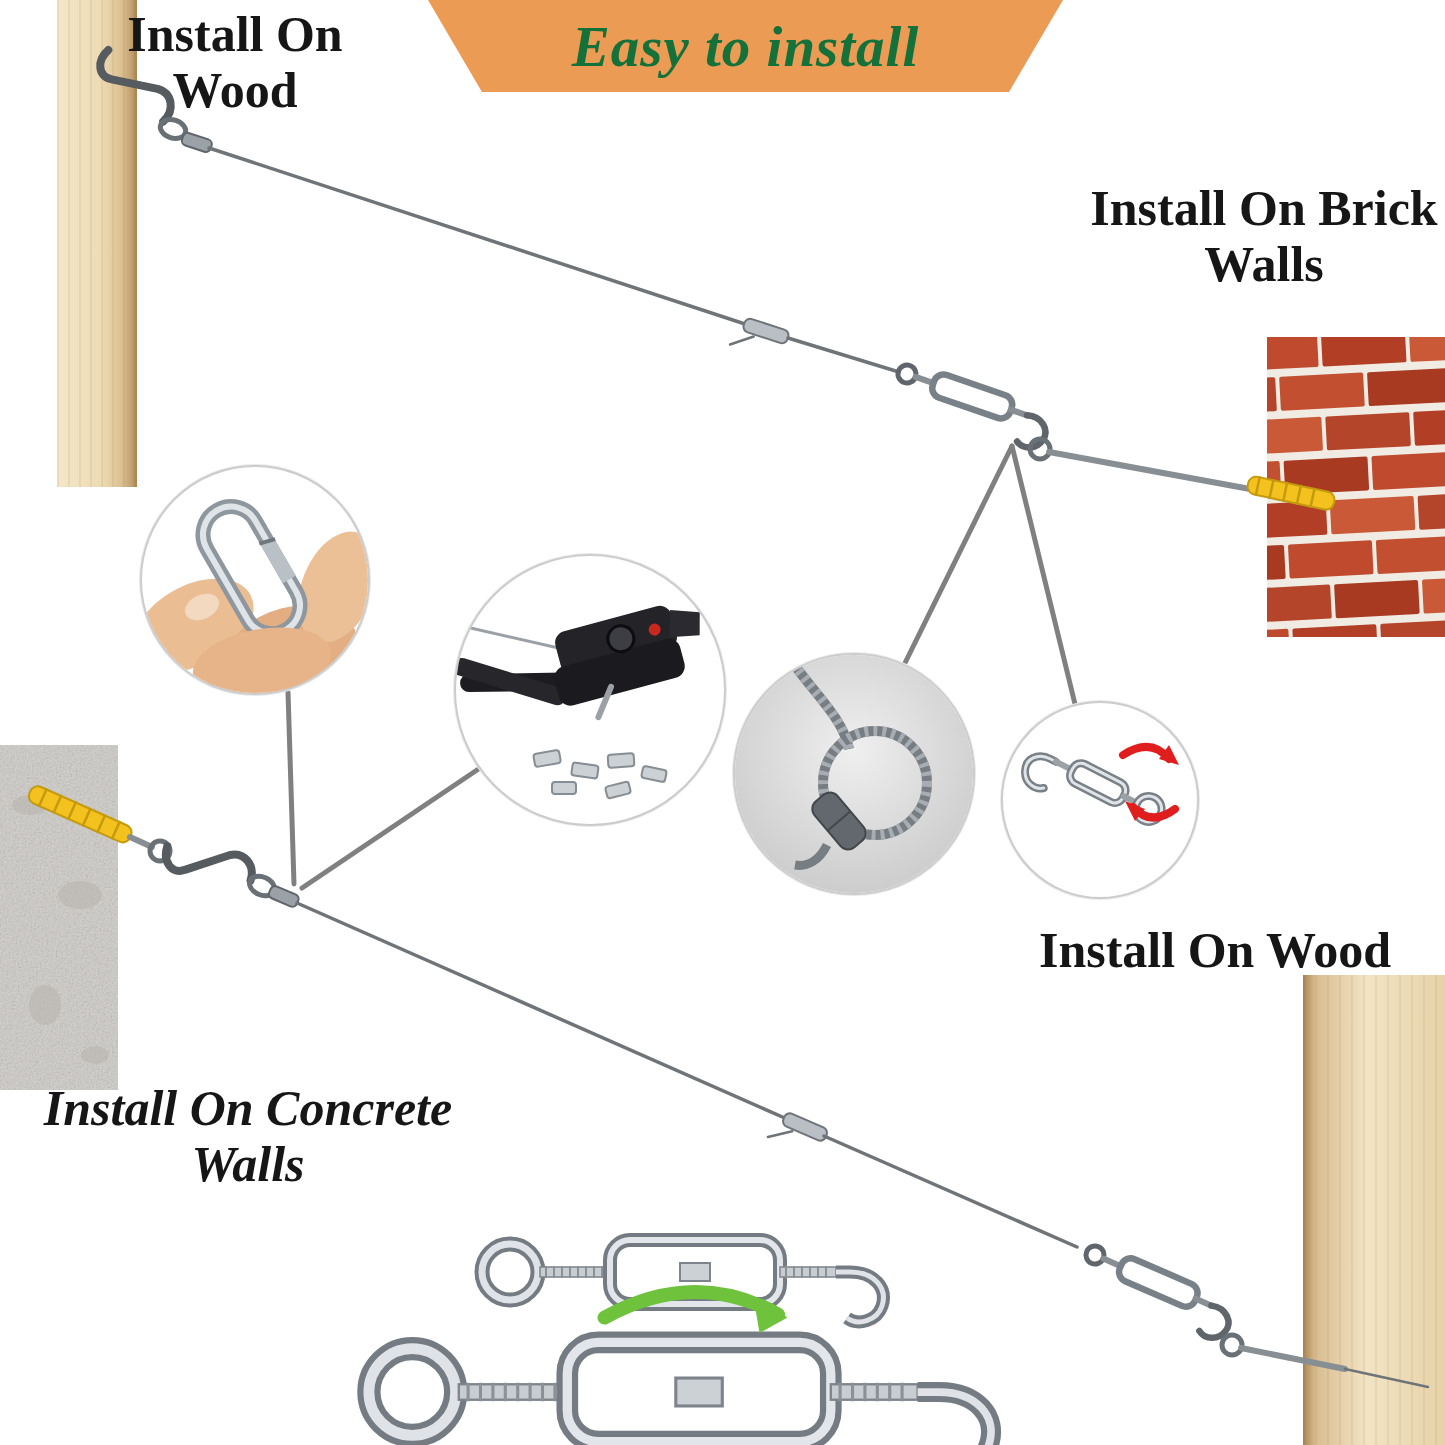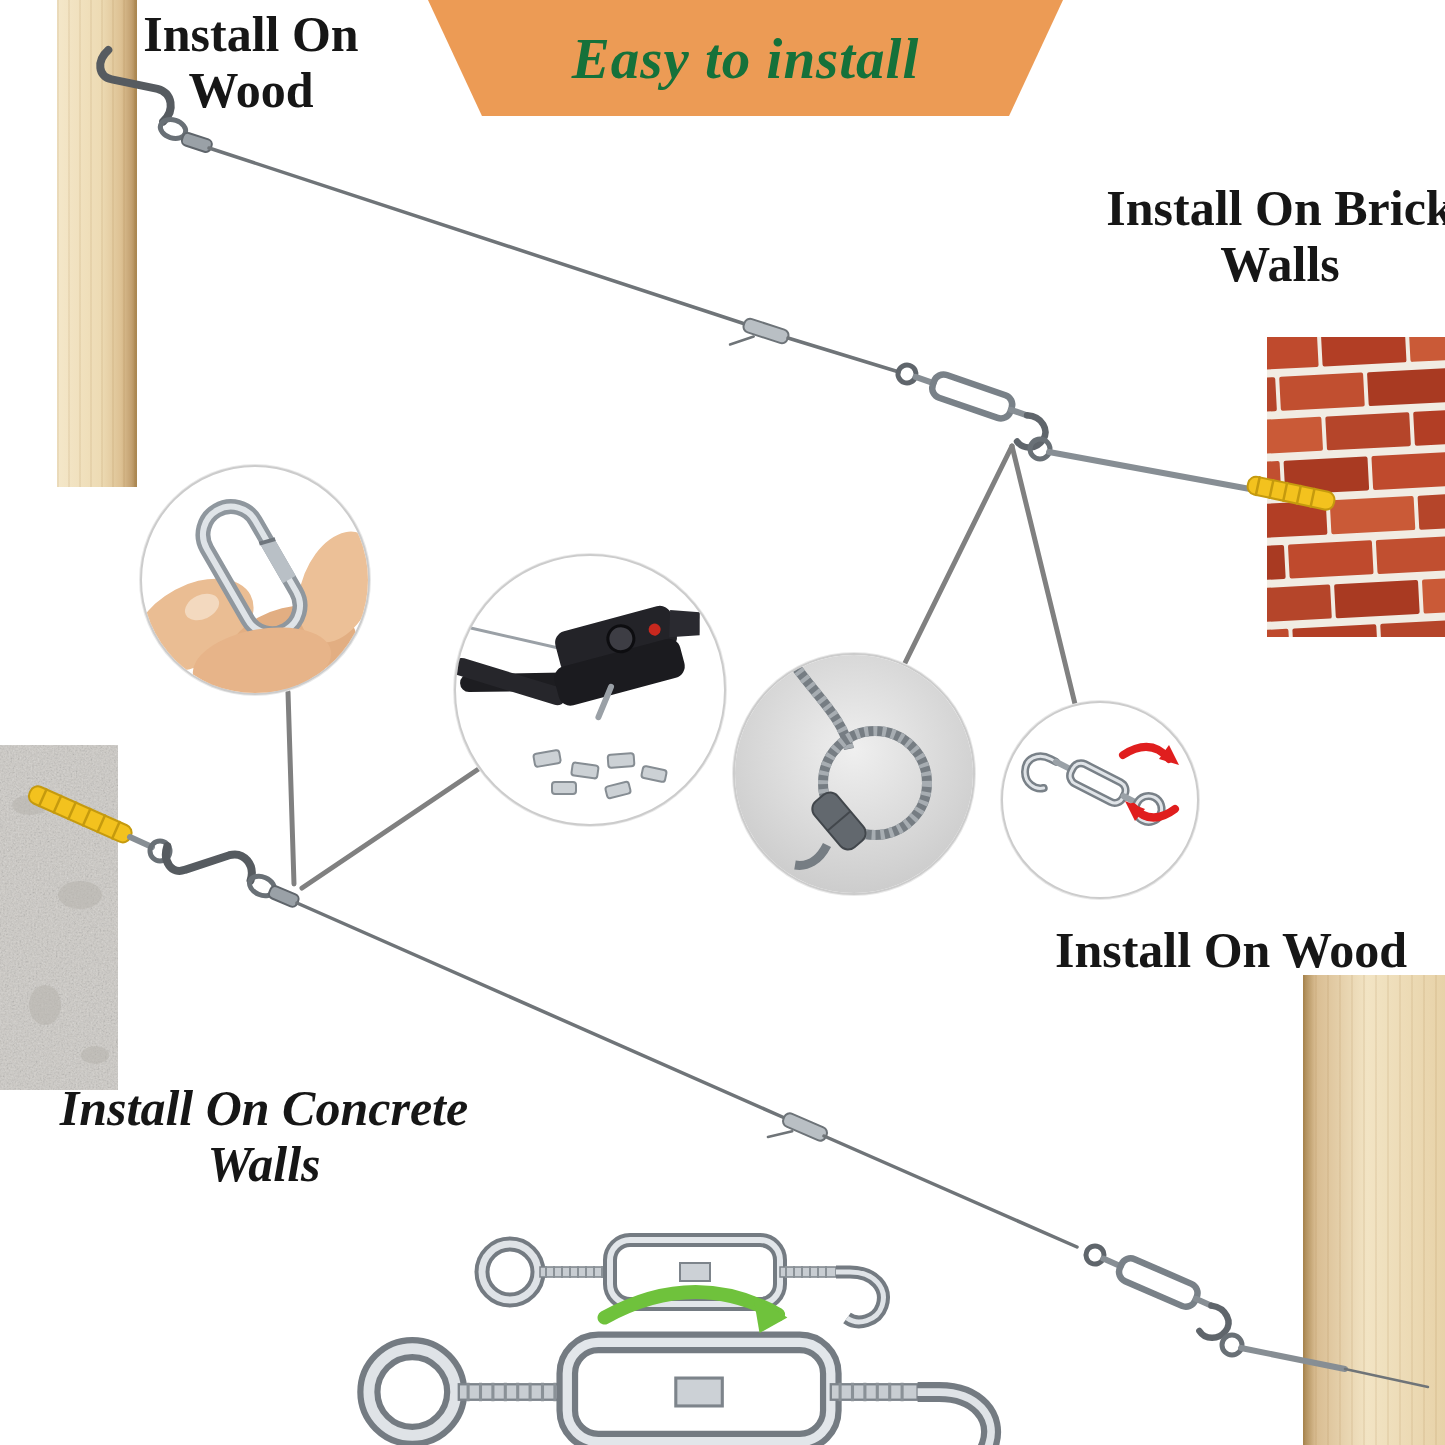--- a/index.html
+++ b/index.html
@@ -19,34 +19,34 @@
       repeating-linear-gradient(90deg, rgba(150,105,45,0.10) 0 2px, rgba(0,0,0,0) 2px 12px),
       linear-gradient(90deg,#a8854f 0%,#d9bd92 9%,#f2e4c4 45%,#e7d2a8 100%);
   }
 
   .wallphoto{position:absolute;overflow:hidden;}
   .brick{left:1267px;top:337px;width:178px;height:300px;}
   .concrete{left:0;top:745px;width:118px;height:345px;}
 
   
   .banner{
-    position:absolute;left:428px;top:0;width:635px;height:116px;
+    position:absolute;left:428px;top:0;width:635px;height:92px;
     background:#ec9b55;
     clip-path:polygon(0 0,100% 0,91.5% 100%,8.5% 100%);
     display:flex;align-items:center;justify-content:center;
   }
   .banner span{
     font-family:"Liberation Serif",serif;font-style:italic;font-weight:700;
     font-size:57px;color:#15713a;letter-spacing:1px;
   }
 
   
   .label{
     position:absolute;font-family:"Liberation Serif",serif;font-weight:700;
-    color:#161616;text-align:center;font-size:50px;line-height:1.12;margin-left:16px;
+    color:#161616;text-align:center;font-size:50px;line-height:1.12;
   }
   .lbl-wood-top{left:70px;top:6px;width:330px;}
   .lbl-brick{left:1078px;top:180px;width:372px;}
   .lbl-wood-right{left:1035px;top:922px;width:360px;}
   .lbl-concrete{left:18px;top:1080px;width:460px;font-style:italic;}
 
   
   .overlay{position:absolute;left:0;top:0;width:1445px;height:1445px;pointer-events:none;}
 
   

